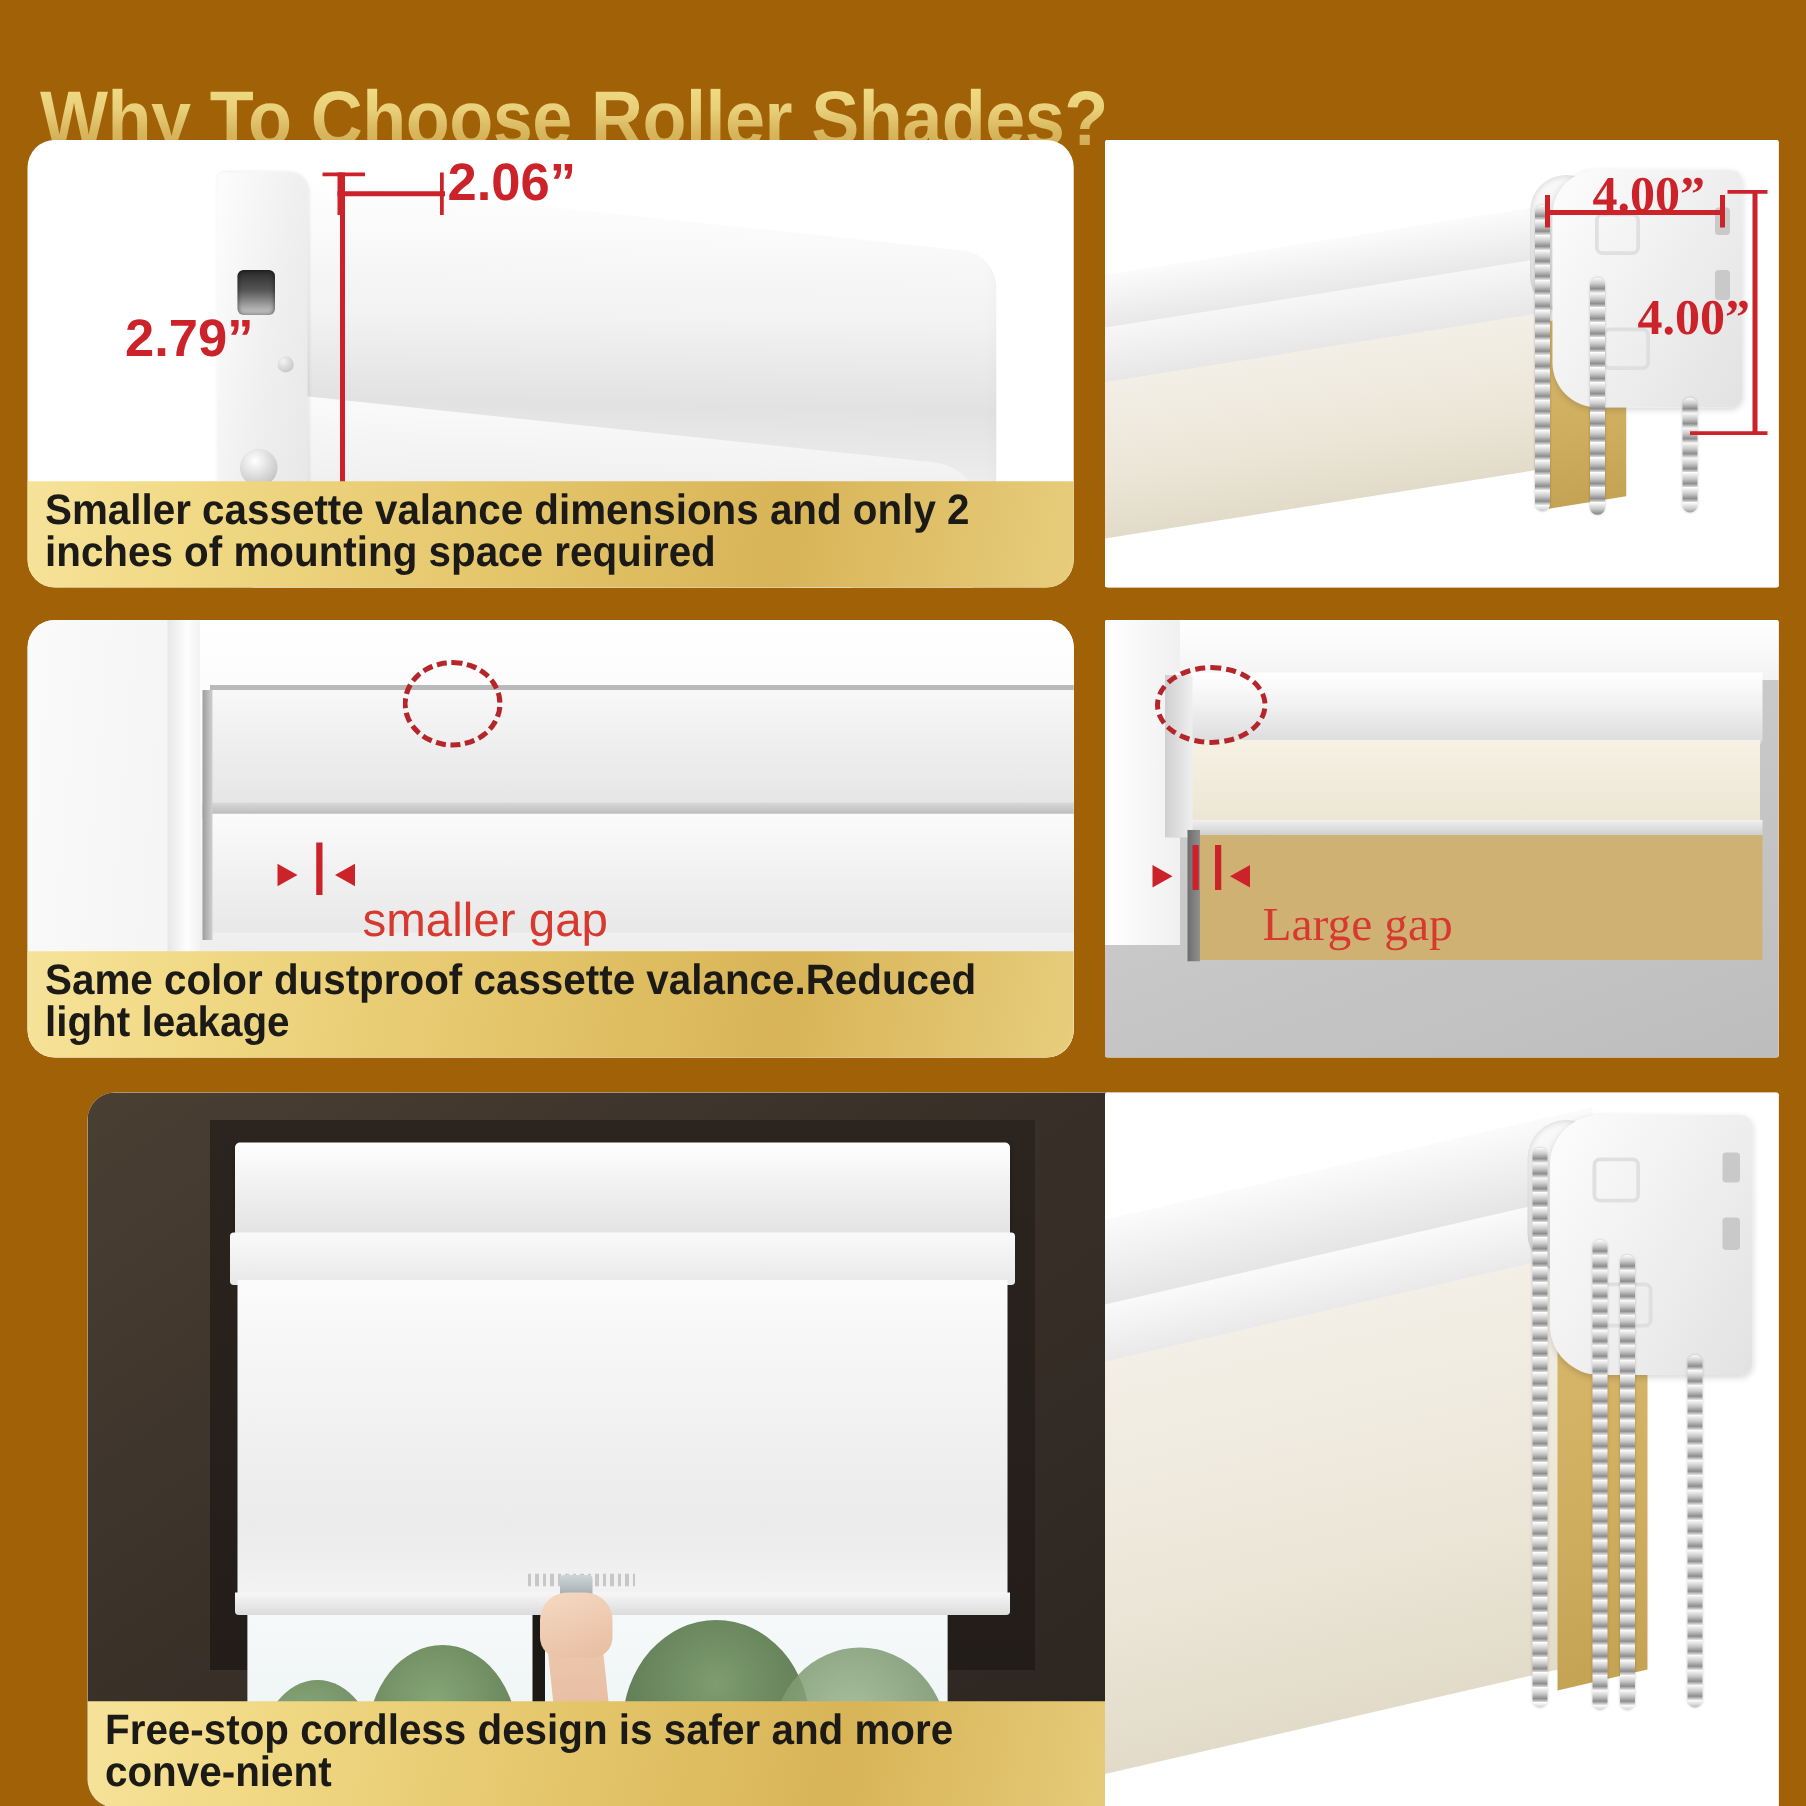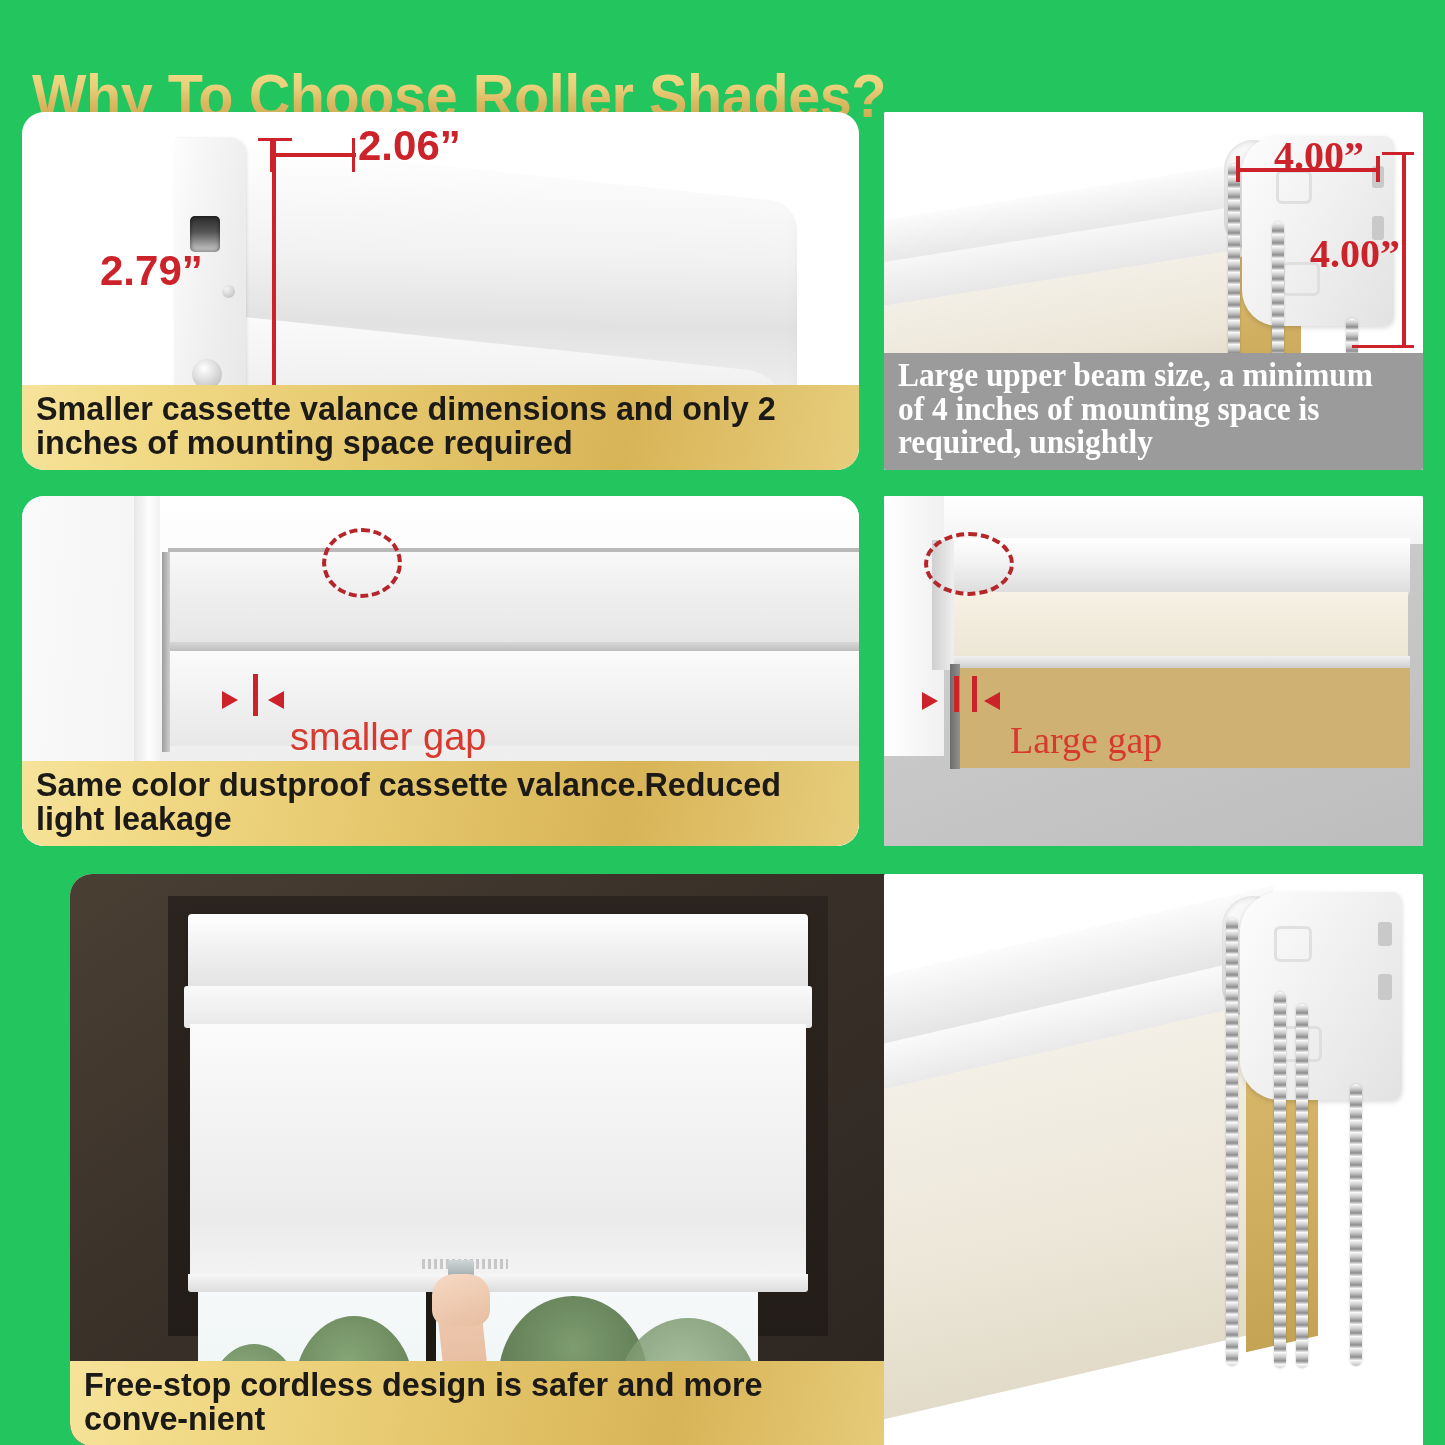--- a/index.html
+++ b/index.html
@@ -3,21 +3,21 @@
 <meta charset="utf-8">
 <title>Why To Choose Roller Shades?</title>
 <style>
   html,body{margin:0;padding:0;}
   body{
     width:1445px;height:1445px;
     background:#262422;
     font-family:"Liberation Sans", sans-serif;
     overflow:hidden;
   }
-  .page{position:relative;width:1445px;height:1445px;background:#22c55e;}
+  .page{position:relative;width:1445px;height:1445px;background:#a16207;}
 
   
   .title{
     position:absolute;left:32px;top:18px;
     font-size:62px;font-weight:bold;
     letter-spacing:-0.5px;
     font-family:"Liberation Sans", sans-serif;
     background:linear-gradient(180deg,#f4e08a 0%,#e9d07a 38%,#d9b85f 62%,#c6a24a 100%);
     -webkit-background-clip:text;background-clip:text;
     color:transparent;-webkit-text-fill-color:transparent;
@@ -273,23 +273,20 @@
           <div class="dimline" style="left:352px;top:44px;width:4px;height:26px;"></div>
           <div class="dimline" style="left:492px;top:44px;width:4px;height:26px;"></div>
           <div class="dimline" style="left:352px;top:56px;width:144px;height:4px;"></div>
           <div class="dimtxt" style="left:390px;top:20px;font-size:40px;">4.00”</div>
 
           <div class="dimline" style="left:518px;top:40px;width:4px;height:196px;"></div>
           <div class="dimline" style="left:498px;top:40px;width:32px;height:3px;"></div>
           <div class="dimline" style="left:468px;top:233px;width:62px;height:3px;"></div>
           <div class="dimtxt" style="left:426px;top:118px;font-size:40px;">4.00”</div>
         </div>
-        <div class="cap grey">
-          <span class="cap-text">Large upper beam size, a minimum of 4 inches of mounting space is required, unsightly</span>
-        </div>
       </div>
     </div>
 
     <div class="row row2" style="margin-top:14px;">
 
       <div class="panel left" style="top:0;height:350px;">
         <div class="photo">
           <div class="p3-wall"></div>
           <div class="p3-frame-out"></div>
           <div class="p3-jamb"></div>

